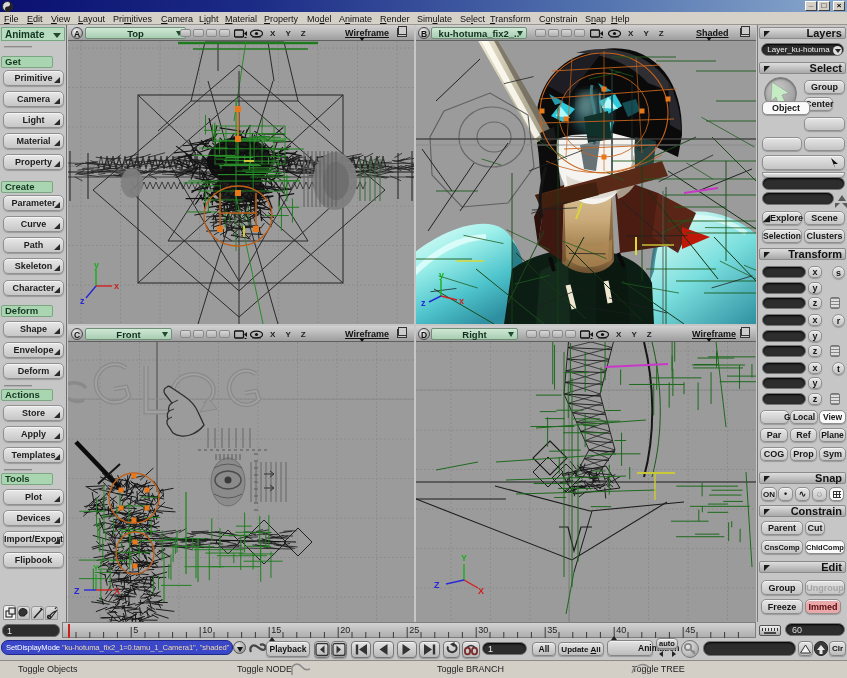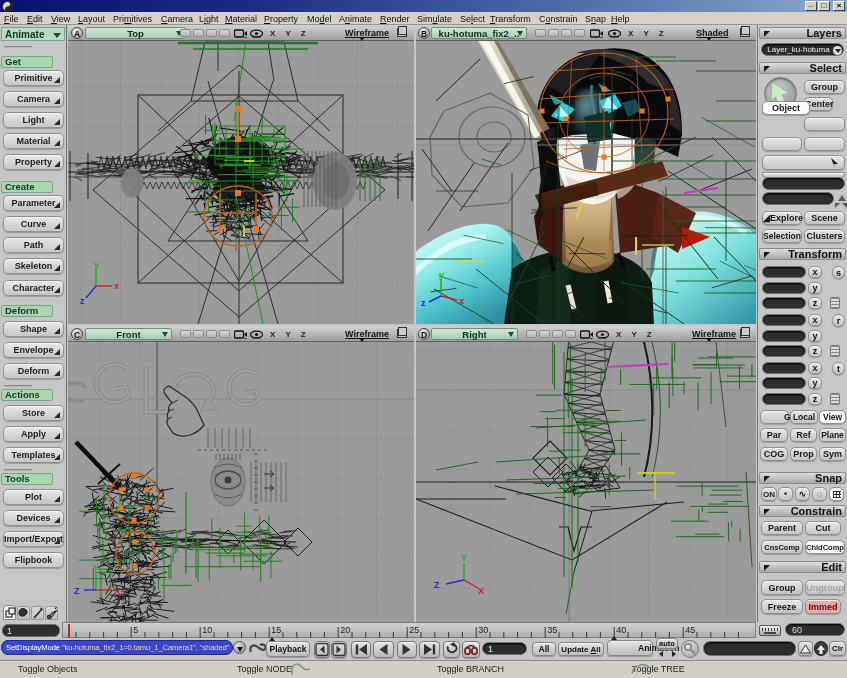--- a/index.html
+++ b/index.html
@@ -245,21 +245,21 @@
   <div class="rhead" style="top:447px">Snap</div>
   <div class="rbtn" style="left:3px;top:462px;width:16px;height:14px;line-height:13px;font-size:8px;">ON</div>
   <div class="rbtn" style="left:20px;top:462px;width:15px;height:14px;line-height:13px;">•</div>
   <div class="rbtn" style="left:37px;top:462px;width:15px;height:14px;line-height:13px;">∿</div>
   <div class="rbtn" style="left:54px;top:462px;width:15px;height:14px;line-height:13px;">◌</div>
   <div class="rbtn on" style="left:71px;top:462px;width:15px;height:14px;">
       <span style="position:absolute;left:3px;top:3px;width:8px;height:7px;background:repeating-linear-gradient(90deg,#333 0 1px,transparent 1px 3px),repeating-linear-gradient(#333 0 1px,transparent 1px 3px)"></span>
     </div>
   <div class="rhead" style="top:480px">Constrain</div>
   <div class="rbtn" style="left:3px;top:496px;width:42px;height:14px;line-height:13px;">Parent</div>
-  <div class="rbtn" style="left:47px;top:496px;width:36px;height:14px;line-height:13px;">Cut</div>
+  <div class="rbtn" style="left:47px;top:496px;width:20px;height:14px;line-height:13px;">Cut</div>
   <div class="rbtn" style="left:3px;top:515px;width:42px;height:14px;line-height:13px;font-size:7.5px;">CnsComp</div>
   <div class="rbtn on" style="left:47px;top:515px;width:40px;height:14px;line-height:13px;font-size:7.5px;">ChldComp</div>
   <div class="rhead" style="top:536px">Edit</div>
   <div class="rbtn" style="left:3px;top:555px;width:42px;height:15px;line-height:14px;">Group</div>
   <div class="rbtn dis" style="left:47px;top:555px;width:40px;height:15px;line-height:14px;">Ungroup</div>
   <div class="rbtn" style="left:3px;top:574px;width:42px;height:15px;line-height:14px;">Freeze</div>
   <div class="rbtn pink" style="left:47px;top:574px;width:36px;height:15px;line-height:14px;">Immed</div>
 </div>
 
 <div id="vpA" class="vp abs" style="left:68px; top:25px; width:346px; height:299px;">

